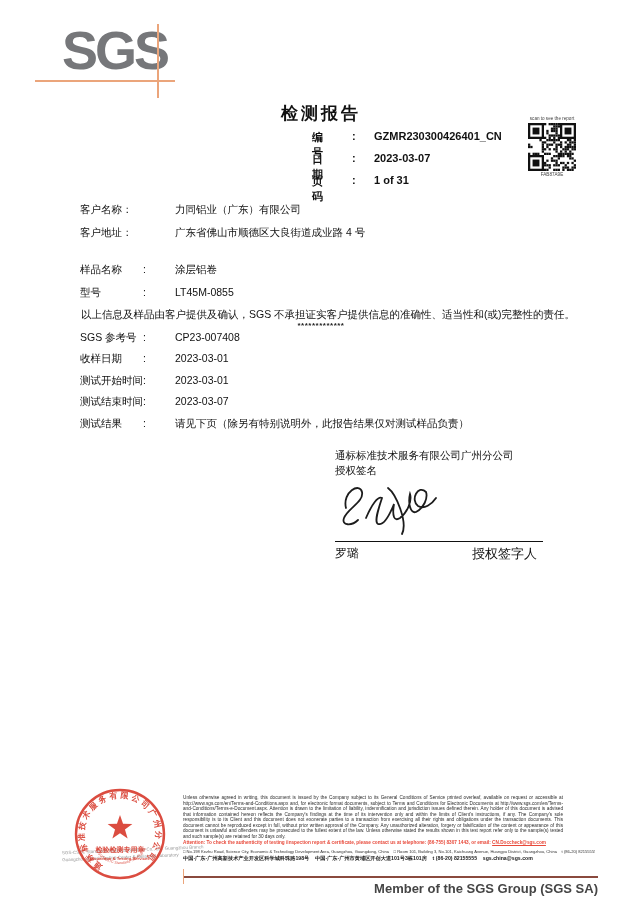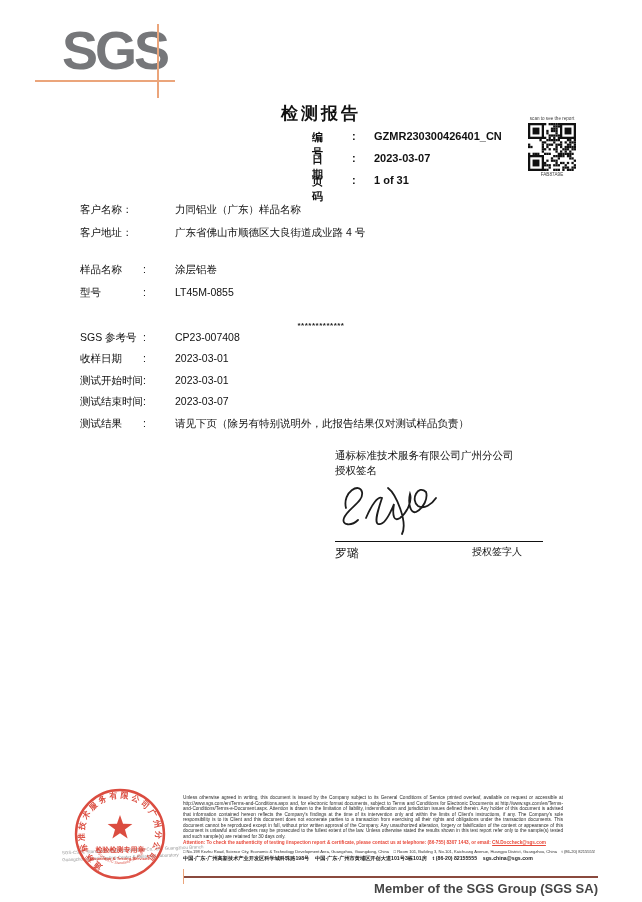--- a/index.html
+++ b/index.html
@@ -39,21 +39,21 @@
   .statement{position:absolute;left:60px;top:308px;width:540px;font-size:10.5px;
              text-indent:2em;line-height:13px;}
   .stars{position:absolute;left:0;top:321px;width:642px;text-align:center;
          font-size:8px;font-weight:bold;letter-spacing:.5px;color:#222;}
 
   
   .sig{position:absolute;left:335px;top:448px;font-size:10.5px;line-height:15px;}
   .sig-img{position:absolute;left:338px;top:474px;}
   .sig-rule{position:absolute;left:335px;top:541px;width:208px;height:1px;background:#111;}
   .sig-name{position:absolute;left:335px;top:545px;font-size:12px;}
-  .sig-title{position:absolute;left:472px;top:545px;font-size:10px;font-family:Liberation Serif, serif;}
+  .sig-title{position:absolute;left:472px;top:545px;font-size:13px;font-family:Liberation Serif, serif;}
 
   
   .seal-backdrop{position:absolute;left:62px;top:846px;width:200px;font-size:4.5px;
                  color:#9a9a9a;line-height:6.5px;transform:rotate(-2.5deg);white-space:nowrap;}
   .seal{position:absolute;left:72px;top:786px;width:96px;height:96px;}
   .ftext{position:absolute;left:183px;top:795px;width:380px;}
   .disc{font-size:4.7px;line-height:5.5px;color:#2b2b2b;text-align:justify;margin:0;}
   .attn{font-size:4.7px;line-height:5.5px;color:#e8493a;font-weight:bold;margin:1px 0 0 0;}
   .attn .em{text-decoration:underline;}
   .addr-en{font-size:4.1px;color:#333;margin-top:3px;white-space:pre;overflow:hidden;width:412px;}
@@ -244,41 +244,42 @@
         <rect x="0" y="30.800000000000004" width="15.400000000000002" height="15.400000000000002" fill="#111"></rect>
         <rect x="2.2" y="33" width="11" height="11" fill="#fff"></rect>
         <rect x="4.4" y="35.2" width="6.6000000000000005" height="6.6000000000000005" fill="#111"></rect>
       </svg>
     <div class="cap">FAB87A9E</div>
   </div>
 
   <div class="block client">
     <div class="kv">
       <span class="lbl">客户名称：</span>
-      <span class="val">力同铝业（广东）样品名称</span>
+      <span class="val">力同铝业（广东）有限公司</span>
     </div>
     <div class="kv">
       <span class="lbl">客户地址：</span>
       <span class="val">广东省佛山市顺德区大良街道成业路 4 号</span>
     </div>
   </div>
 
   <div class="block sample">
     <div class="kv">
       <span class="lbl">样品名称</span>
       <span class="col">:</span>
       <span class="val">涂层铝卷</span>
     </div>
     <div class="kv">
       <span class="lbl">型号</span>
       <span class="col">:</span>
       <span class="val">LT45M-0855</span>
     </div>
   </div>
 
+  <div class="statement">以上信息及样品由客户提供及确认，SGS 不承担证实客户提供信息的准确性、适当性和(或)完整性的责任。</div>
   <div class="stars">*************</div>
 
   <div class="block details">
     <div class="kv">
       <span class="lbl">SGS 参考号</span>
       <span class="col">:</span>
       <span class="val">CP23-007408</span>
     </div>
     <div class="kv">
       <span class="lbl">收样日期</span>

